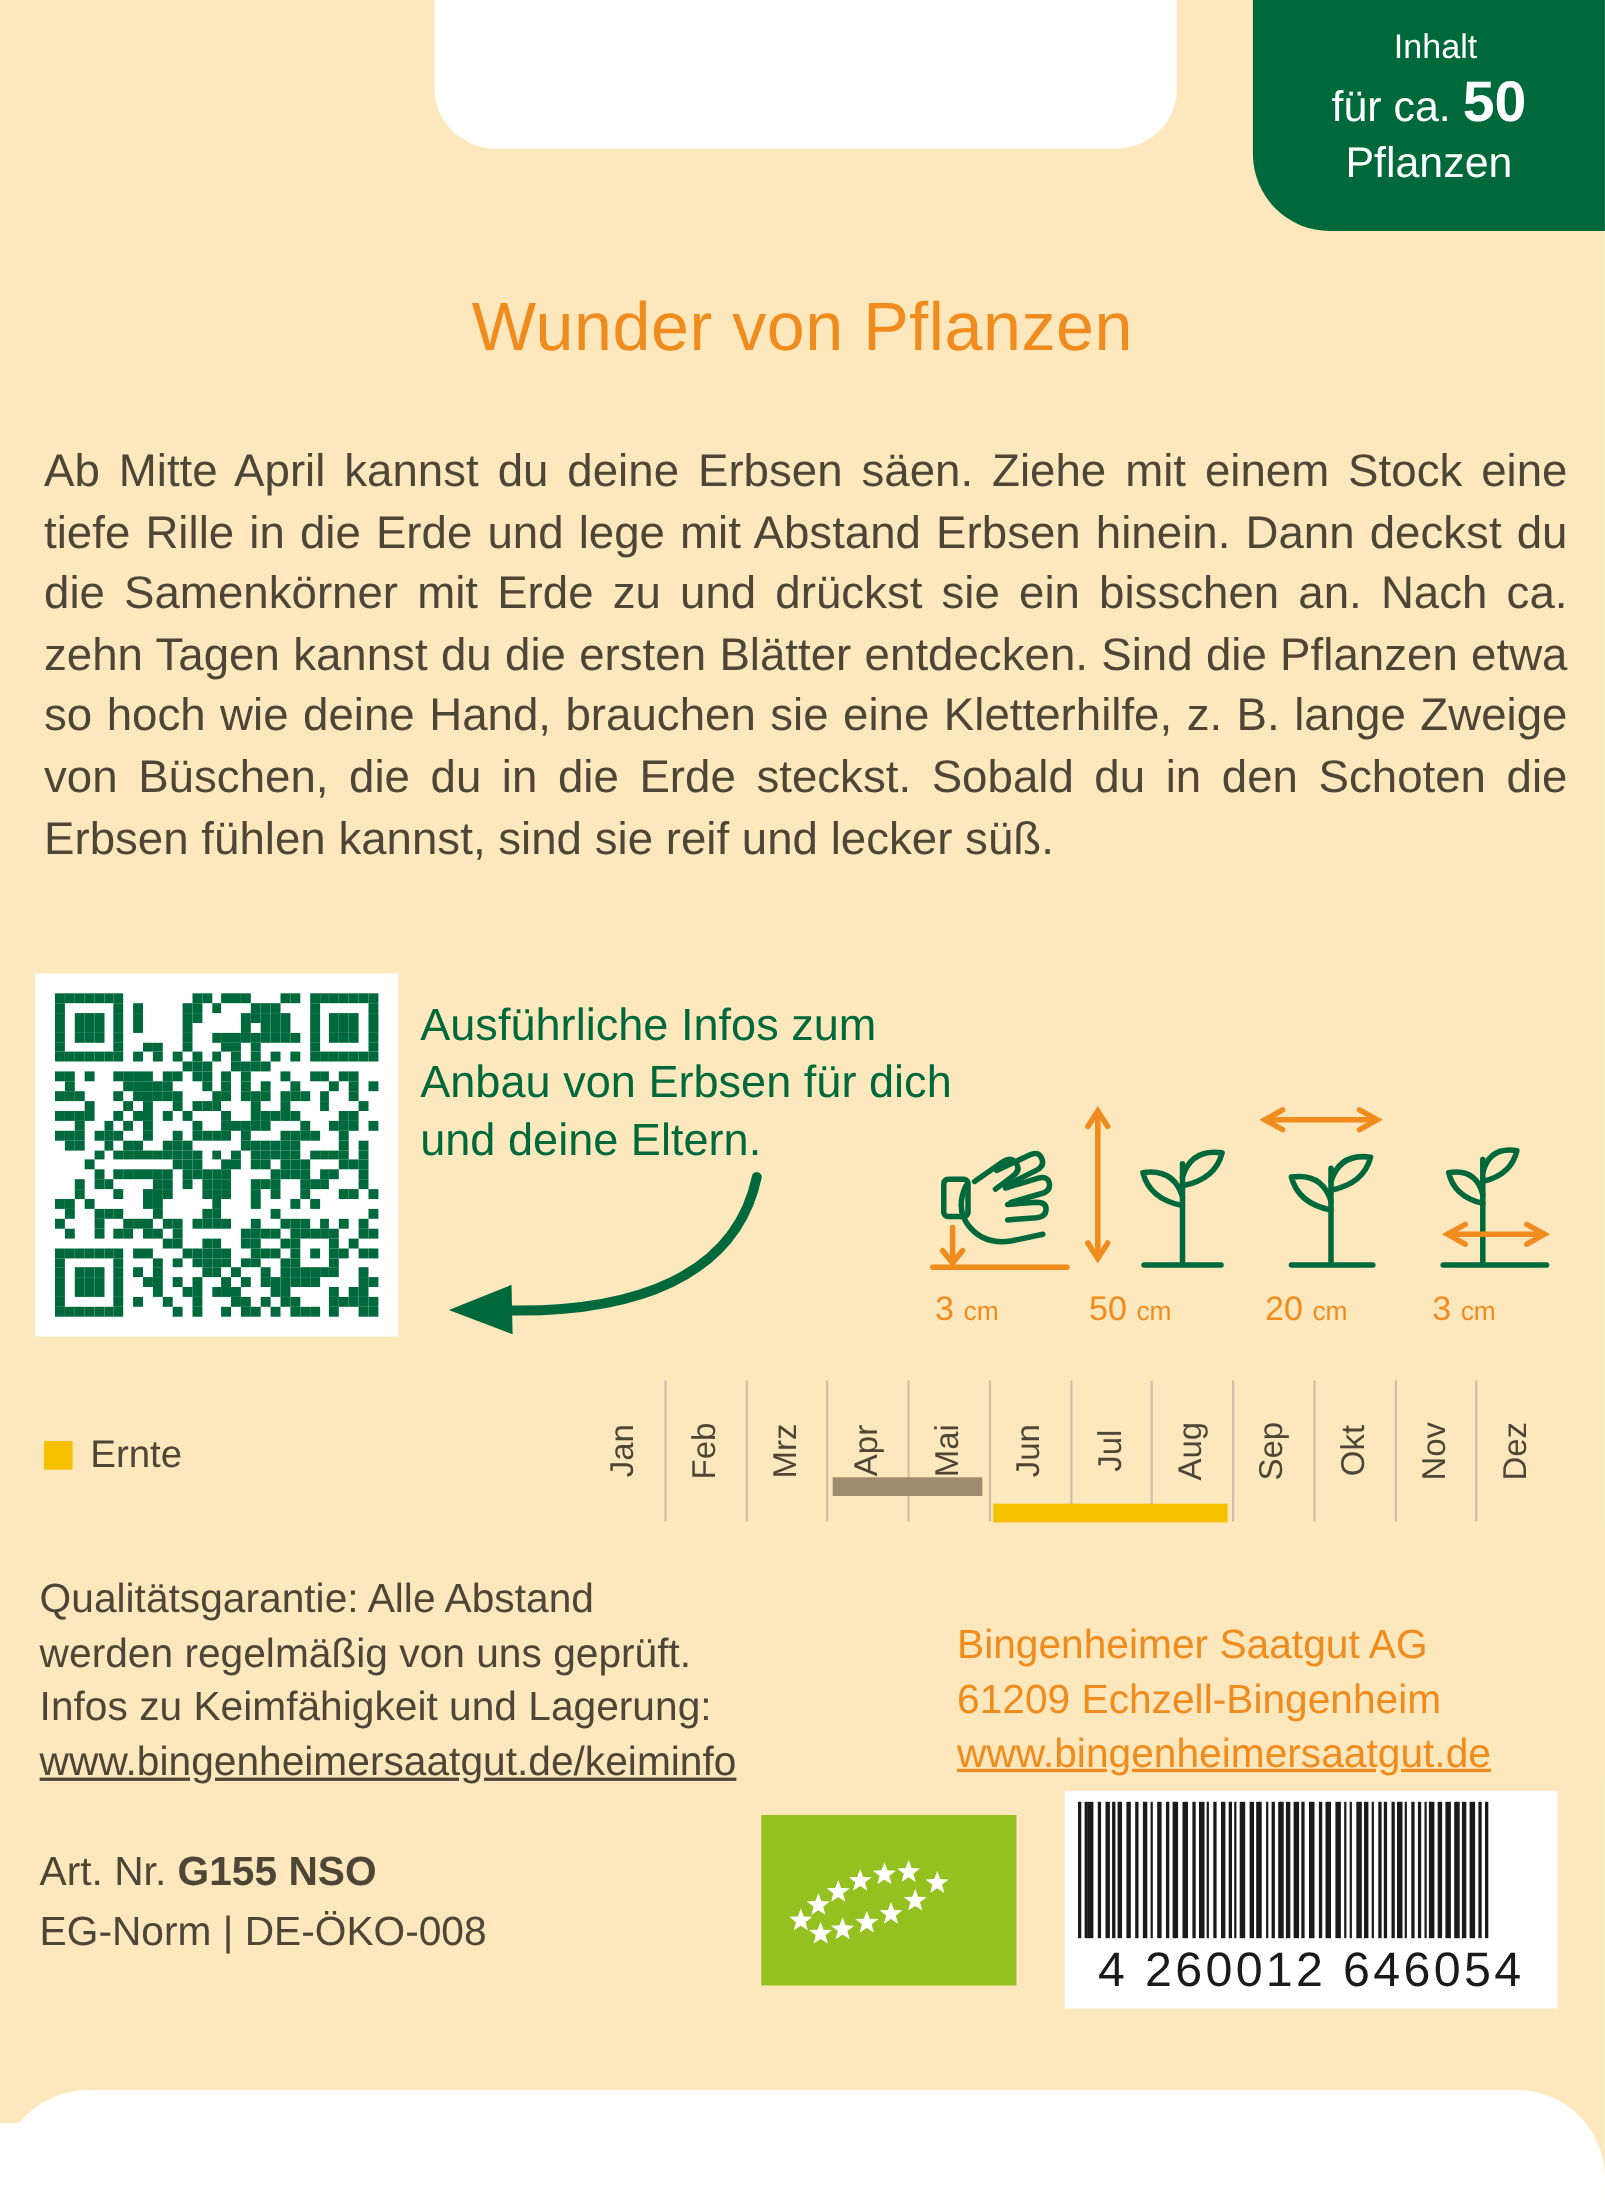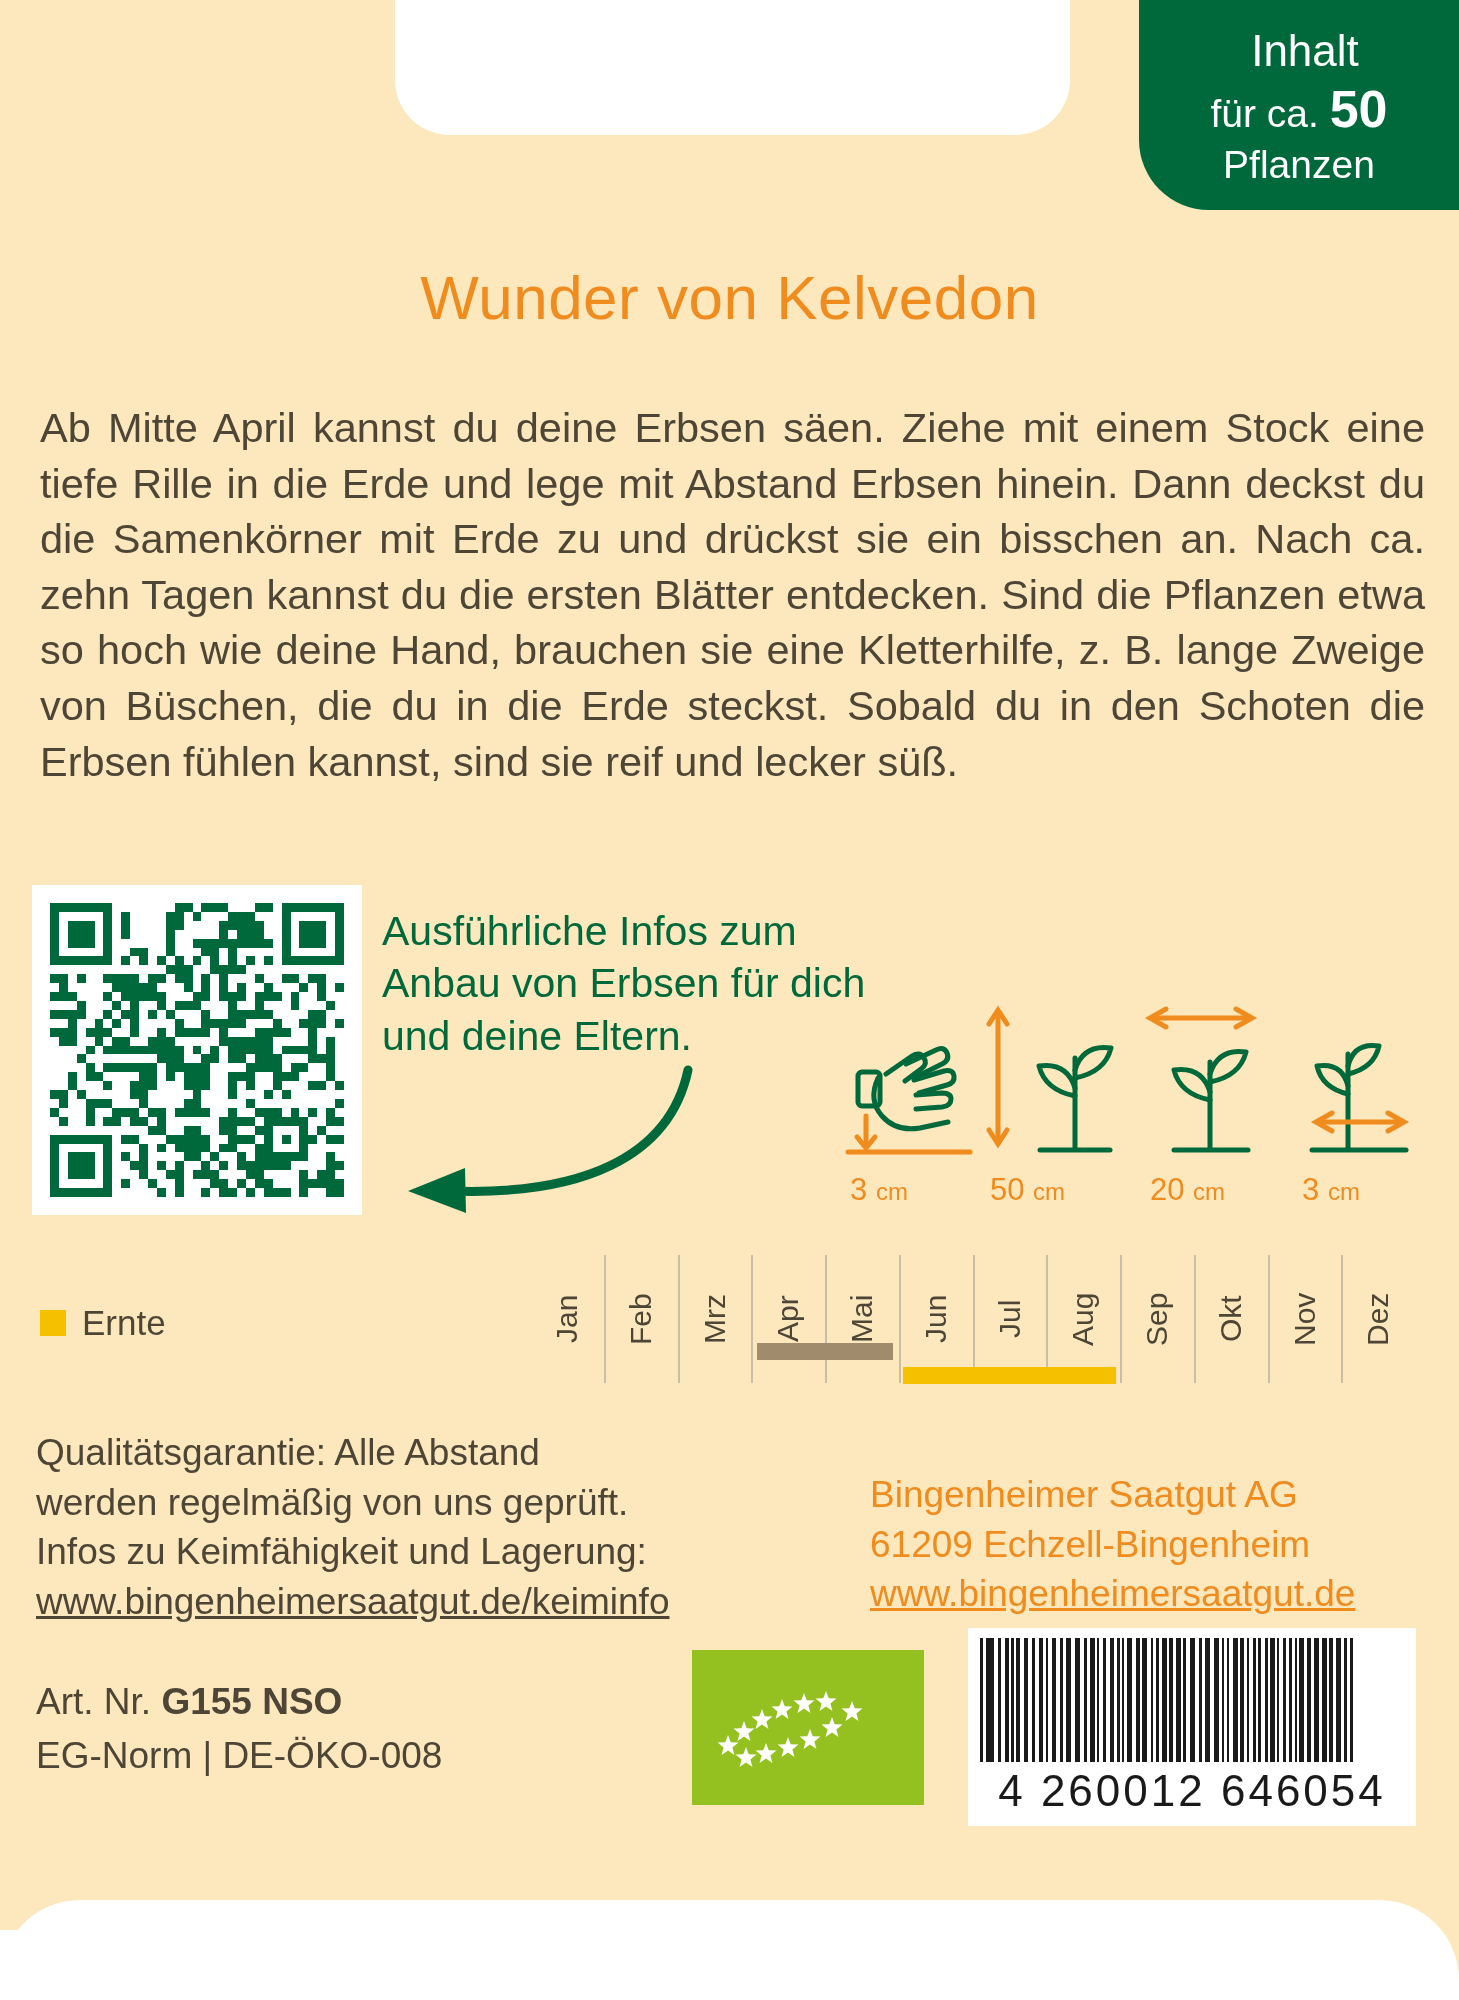--- a/index.html
+++ b/index.html
@@ -26,21 +26,21 @@
     width: 320px;
     height: 210px;
     background: #00693c;
     border-bottom-left-radius: 70px;
     color: #ffffff;
     text-align: center;
     box-sizing: border-box;
     padding-top: 24px;
     line-height: 1.22;
   }
-  #content-badge .l1 { font-size: 44px; margin-left: 12px; }
+  #content-badge .l1 { font-size: 31px; margin-left: 12px; }
   #content-badge .l2 { font-size: 39px; }
   #content-badge .l2 b { font-size: 52px; font-weight: bold; }
   #content-badge .l3 { font-size: 39px; }
 
   
   #hang-tab {
     position: absolute;
     top: -70px;
     left: 395px;
     width: 675px;
@@ -276,21 +276,21 @@
     <div class="l1">Inhalt</div>
     <div class="l2">
       <span>für ca.</span>
       <b>50</b>
     </div>
     <div class="l3">Pflanzen</div>
   </div>
 
   <div id="hang-tab"></div>
 
-  <div id="title">Wunder von Kelvedon</div>
+  <div id="title">Wunder von Pflanzen</div>
 
   <div id="body-text">Ab Mitte April kannst du deine Erbsen säen. Ziehe mit einem Stock eine tiefe Rille in die Erde und lege mit Abstand Erbsen hinein. Dann deckst du die Samenkörner mit Erde zu und drückst sie ein bisschen an. Nach ca. zehn Tagen kannst du die ersten Blätter entdecken. Sind die Pflanzen etwa so hoch wie deine Hand, brauchen sie eine Kletterhilfe, z. B. lange Zweige von Büschen, die du in die Erde steckst. Sobald du in den Schoten die Erbsen fühlen kannst, sind sie reif und lecker süß.</div>
 
   <div id="qr-block">
     <div id="qr-canvas">
         <i></i>
         <i></i>
         <i></i>
         <i></i>
         <i></i>

